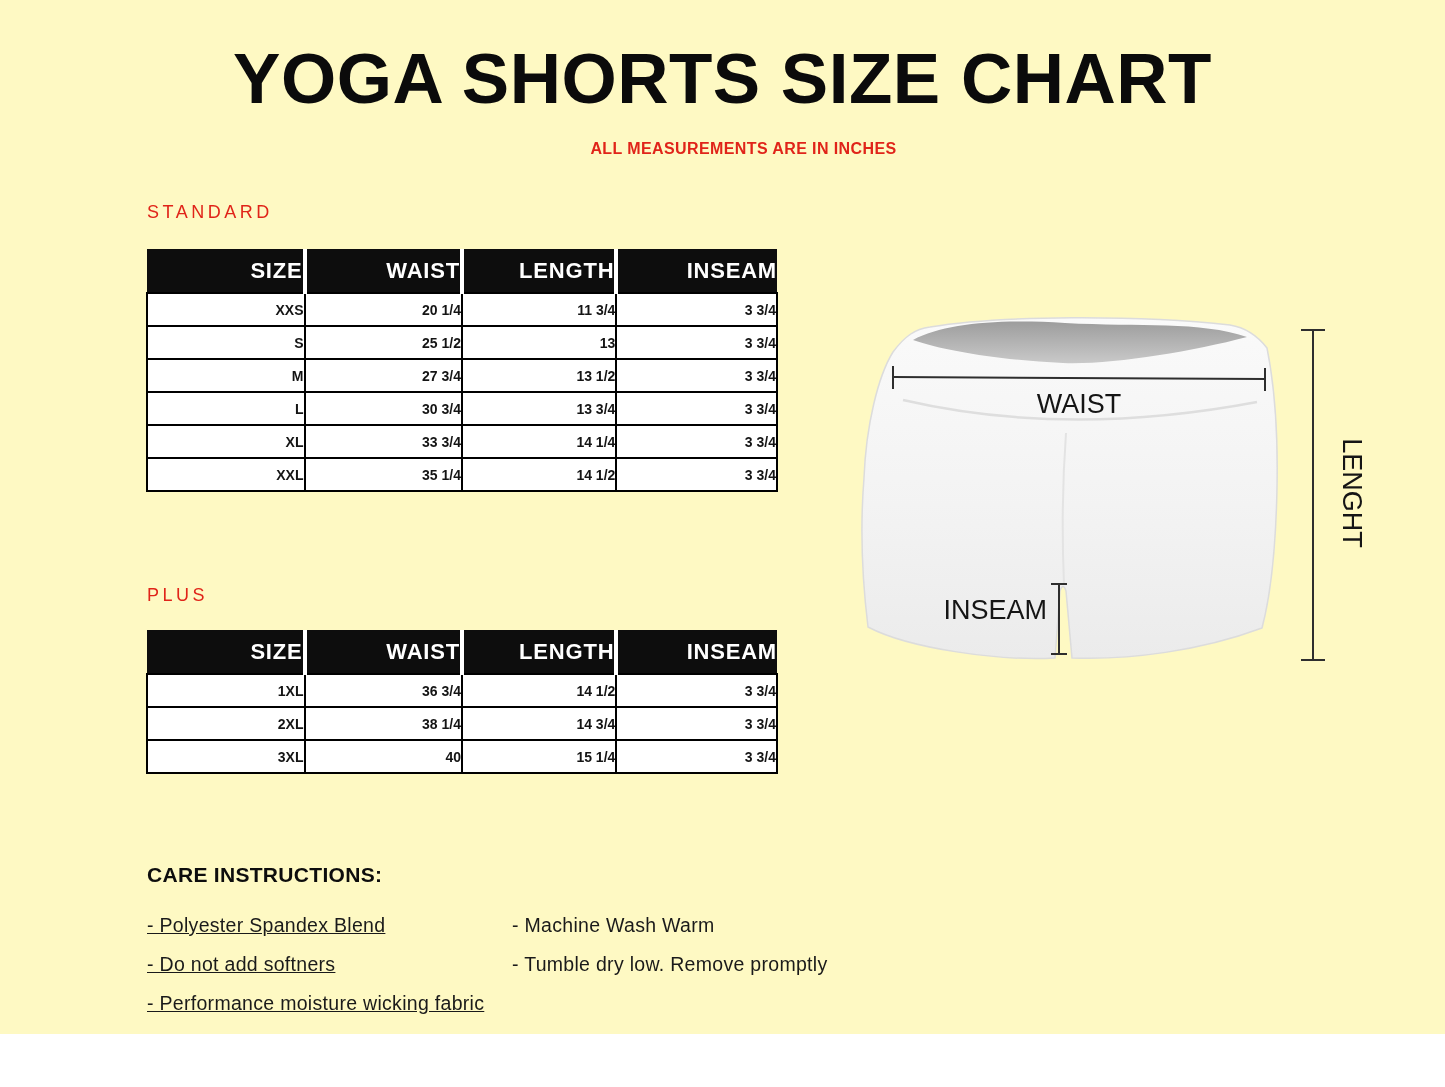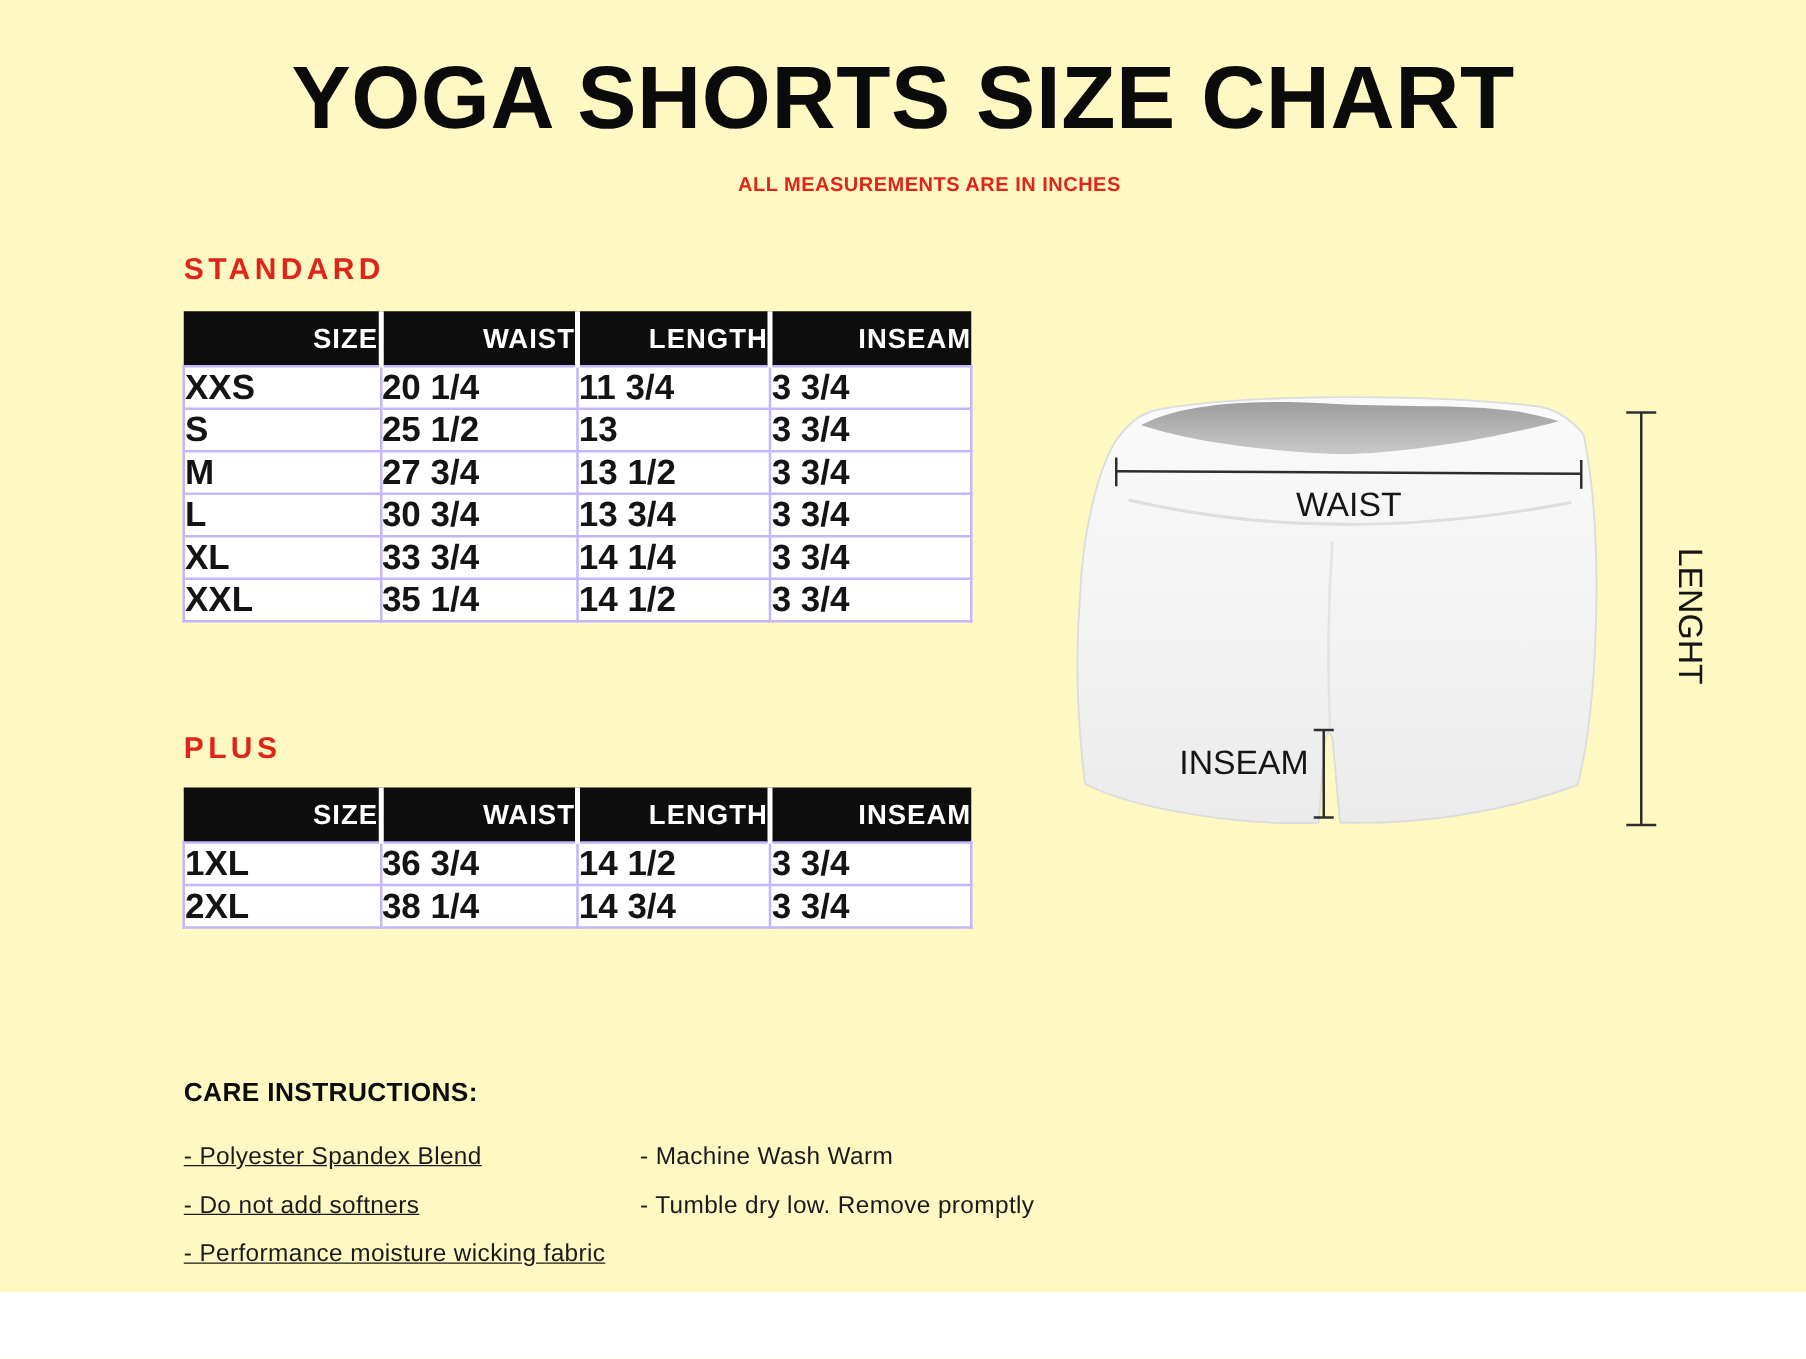--- a/index.html
+++ b/index.html
@@ -23,21 +23,21 @@
     position:absolute; top:140px; left:0; width:100%;
     text-align:center;
     font-size:16px; font-weight:bold; letter-spacing:0.4px;
     color:#e02419;
     padding-left:42px;
   }
 
   
   .section-heading {
     position:absolute; left:147px;
-    font-size:24px; font-weight:bold; letter-spacing:3.5px;
+    font-size:18px; font-weight:normal; letter-spacing:3.5px;
     color:#e02419; white-space:nowrap;
   }
   #standard-heading { top:202px; }
   #plus-heading     { top:585px; }
 
   
   table.size-table {
     position:absolute; left:146px; width:632px;
     border-collapse:collapse; table-layout:fixed;
   }
@@ -49,23 +49,23 @@
   .size-table col.c4 { width:25.5%; }
   .size-table th {
     background:#0d0d0d; color:#ffffff;
     font-size:22px; font-weight:bold; letter-spacing:0.8px;
     height:44px; text-align:right; vertical-align:middle;
     border-left:4px solid #ffffff;
   }
   .size-table th:first-child { border-left:none; }
   .size-table td {
     background:#ffffff; color:#141414;
-    font-size:28px; font-weight:bold;
-    height:33px; text-align:left; vertical-align:middle;
-    border:2px solid #c4b5fd;
+    font-size:14px; font-weight:bold;
+    height:33px; text-align:right; vertical-align:middle;
+    border:2px solid #000000;
   }
 
   
   .care-heading {
     position:absolute; left:147px; top:863px;
     font-size:21px; font-weight:bold; letter-spacing:0.3px;
     color:#0d0d0d; white-space:nowrap;
   }
   .care-col {
     position:absolute; top:906px;
@@ -173,20 +173,26 @@
         <tr>
           <td>1XL</td>
           <td>36 3/4</td>
           <td>14 1/2</td>
           <td>3 3/4</td>
         </tr>
         <tr>
           <td>2XL</td>
           <td>38 1/4</td>
           <td>14 3/4</td>
+          <td>3 3/4</td>
+        </tr>
+        <tr>
+          <td>3XL</td>
+          <td>40</td>
+          <td>15 1/4</td>
           <td>3 3/4</td>
         </tr>
       </tbody>
     </table>
 
   <h2 class="care-heading">CARE INSTRUCTIONS:</h2>
   <div class="care-col" id="care-col-left">
       <div class="care-item">- Polyester Spandex Blend</div>
       <div class="care-item">- Do not add softners</div>
       <div class="care-item">- Performance moisture wicking fabric</div>

